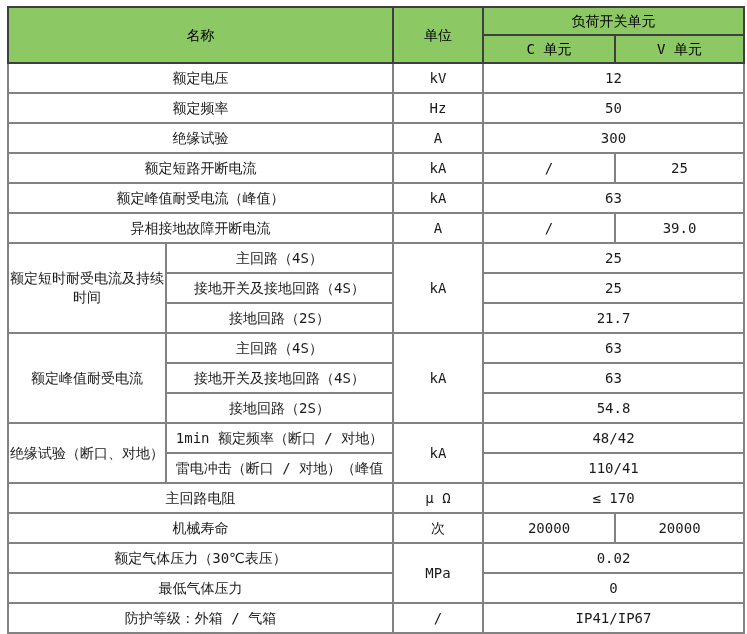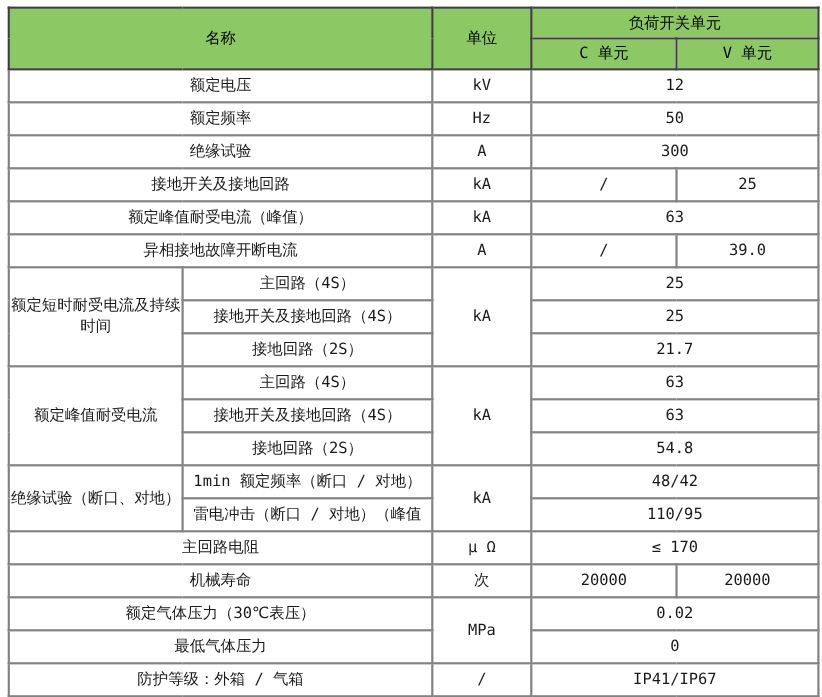--- a/index.html
+++ b/index.html
@@ -88,21 +88,21 @@
         <td colspan="2">50</td>
       </tr>
 
       <tr>
         <td colspan="2">绝缘试验</td>
         <td>A</td>
         <td colspan="2">300</td>
       </tr>
 
       <tr>
-        <td colspan="2">接地开关及接地回路</td>
+        <td colspan="2">额定短路开断电流</td>
         <td>kA</td>
         <td>/</td>
         <td>25</td>
       </tr>
 
       <tr>
         <td colspan="2">额定峰值耐受电流（峰值）</td>
         <td>kA</td>
         <td colspan="2">63</td>
       </tr>
@@ -145,21 +145,21 @@
       </tr>
 
       <tr>
         <td rowspan="2" class="group-label">绝缘试验（断口、对地）</td>
         <td>1min 额定频率（断口 / 对地）</td>
         <td rowspan="2">kA</td>
         <td colspan="2">48/42</td>
       </tr>
       <tr>
         <td>雷电冲击（断口 / 对地）（峰值</td>
-        <td colspan="2">110/95</td>
+        <td colspan="2">110/41</td>
       </tr>
 
       <tr>
         <td colspan="2">主回路电阻</td>
         <td>μ Ω</td>
         <td colspan="2">≤ 170</td>
       </tr>
 
       <tr>
         <td colspan="2">机械寿命</td>

